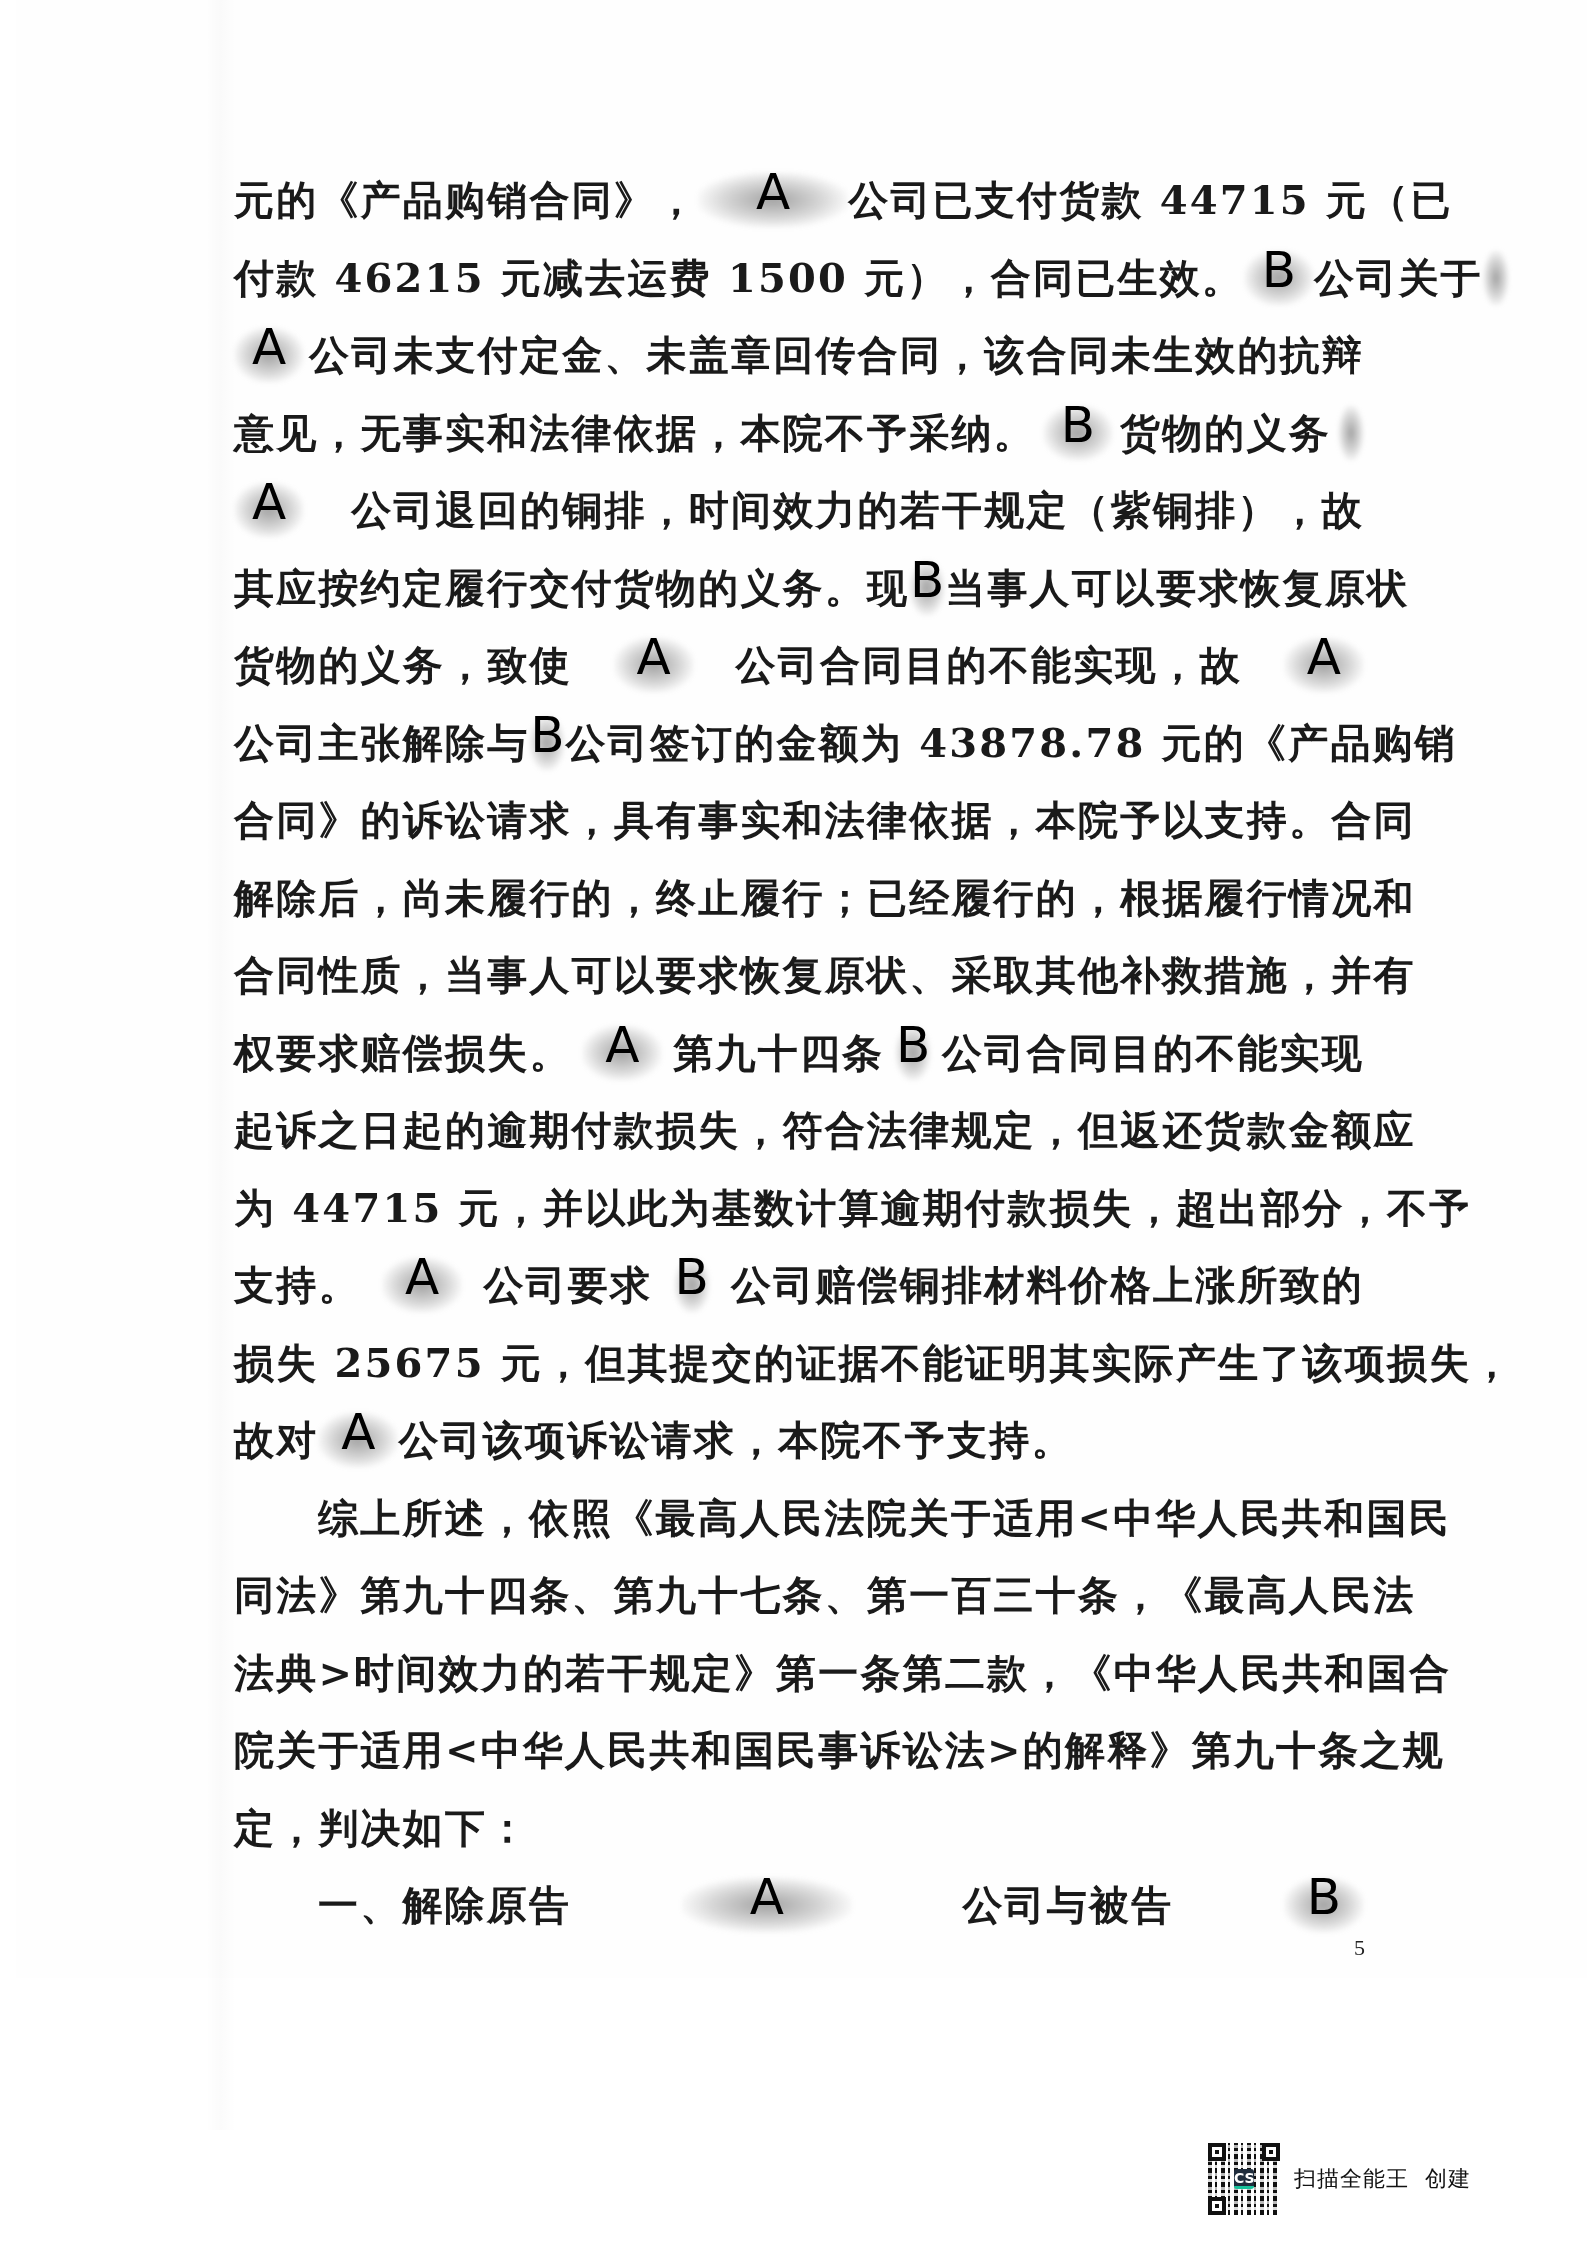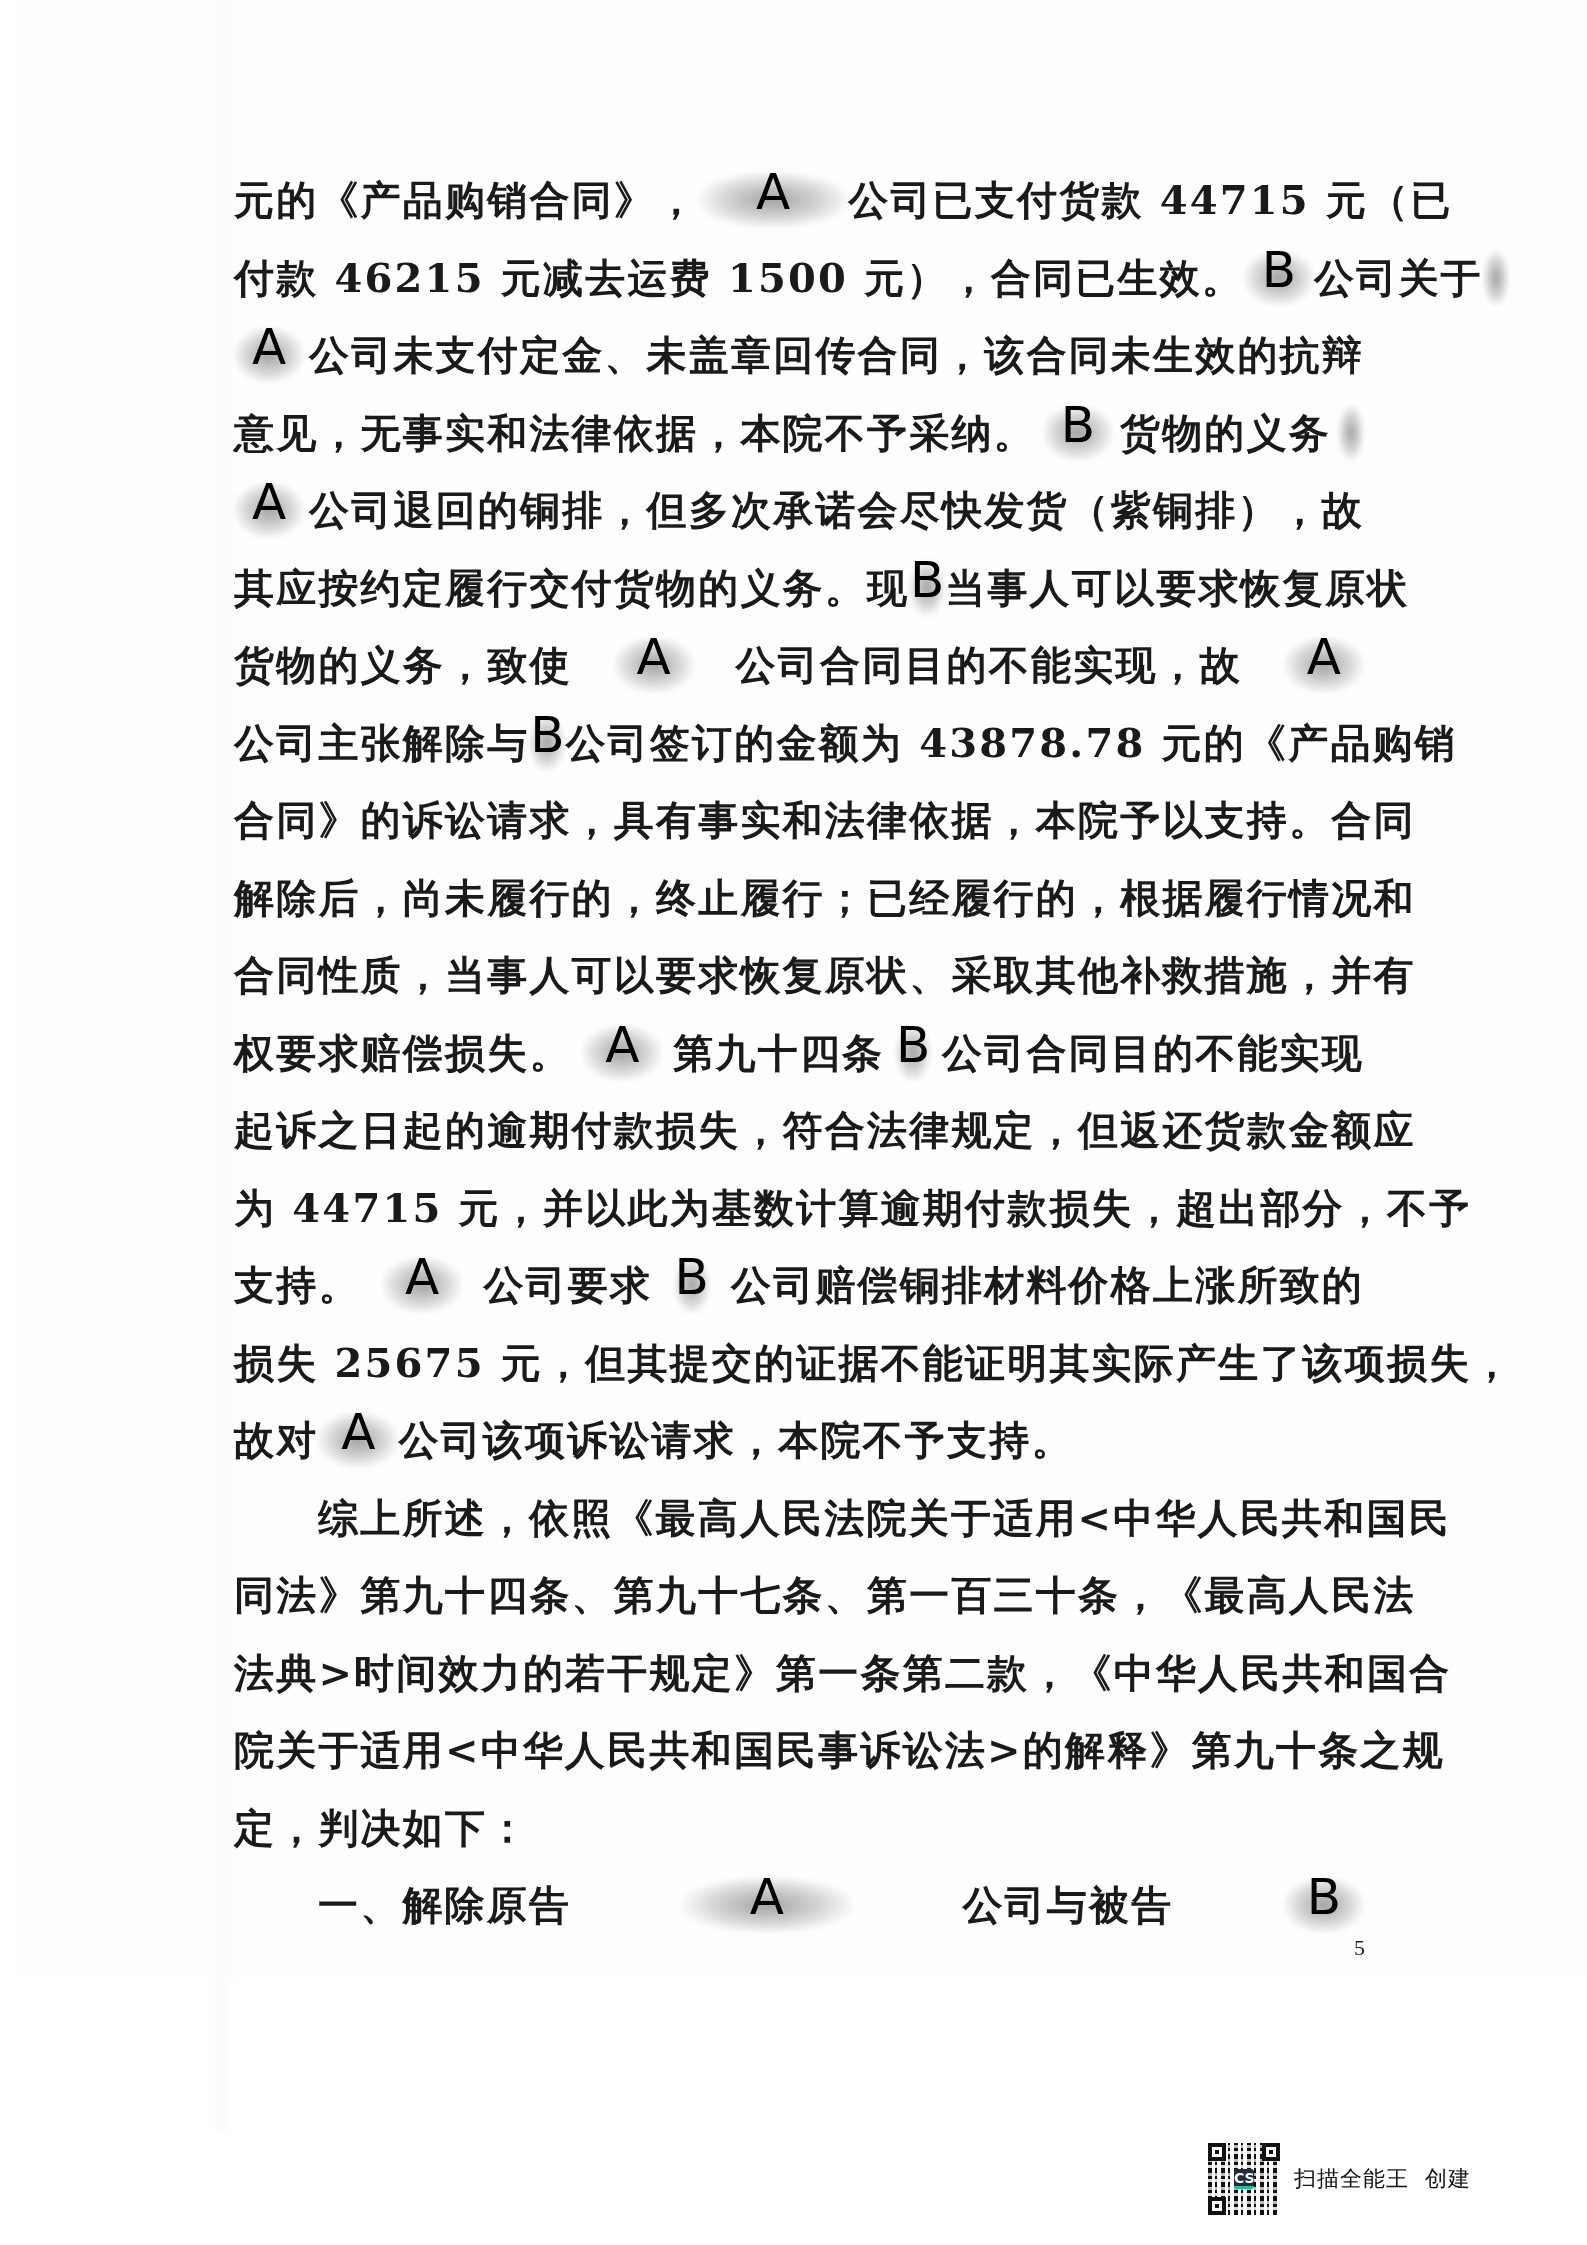--- a/index.html
+++ b/index.html
@@ -153,21 +153,21 @@
         <span class="seg">公司未支付定金、未盖章回传合同，该合同未生效的抗辩</span>
       </div>
       <div class="line">
         <span class="seg">意见，无事实和法律依据，本院不予采纳。</span>
         <span class="redact-wrap"><span class="redact" style="width: 70px;"></span><span class="redact-label">B</span></span>
         <span class="seg">货物的义务</span>
         <span class="redact-wrap"><span class="redact" style="width: 26px;"></span></span>
       </div>
       <div class="line">
         <span class="redact-wrap"><span class="redact" style="width: 70px;"></span><span class="redact-label">A</span></span>
-        <span class="seg">公司退回的铜排，但多次承诺会尽快发货（紫铜排），故</span>
+        <span class="seg">公司退回的铜排，时间效力的若干规定（紫铜排），故</span>
       </div>
       <div class="line">
         <span class="seg">其应按约定履行交付货物的义务。现</span>
         <span class="redact-wrap"><span class="redact" style="width: 36px;"></span><span class="redact-label">B</span></span>
         <span class="seg">当事人可以要求恢复原状</span>
       </div>
       <div class="line">
         <span class="seg">货物的义务，致使</span>
         <span class="redact-wrap"><span class="redact" style="width: 80px;"></span><span class="redact-label">A</span></span>
         <span class="seg">公司合同目的不能实现，故</span>

